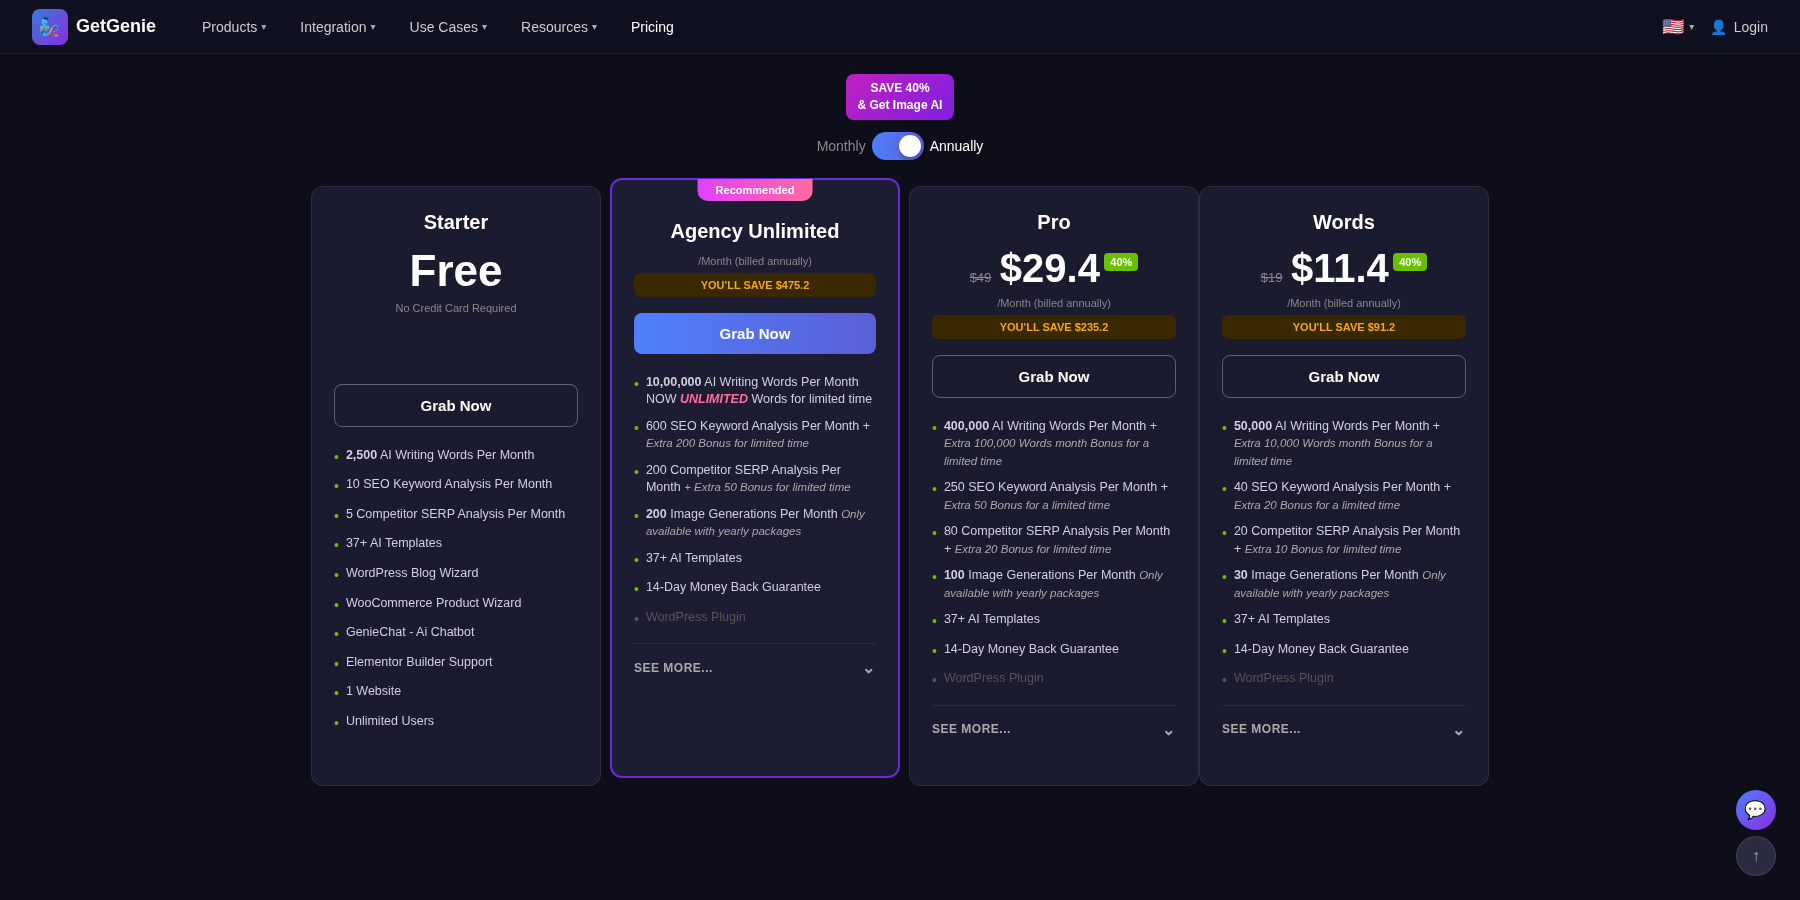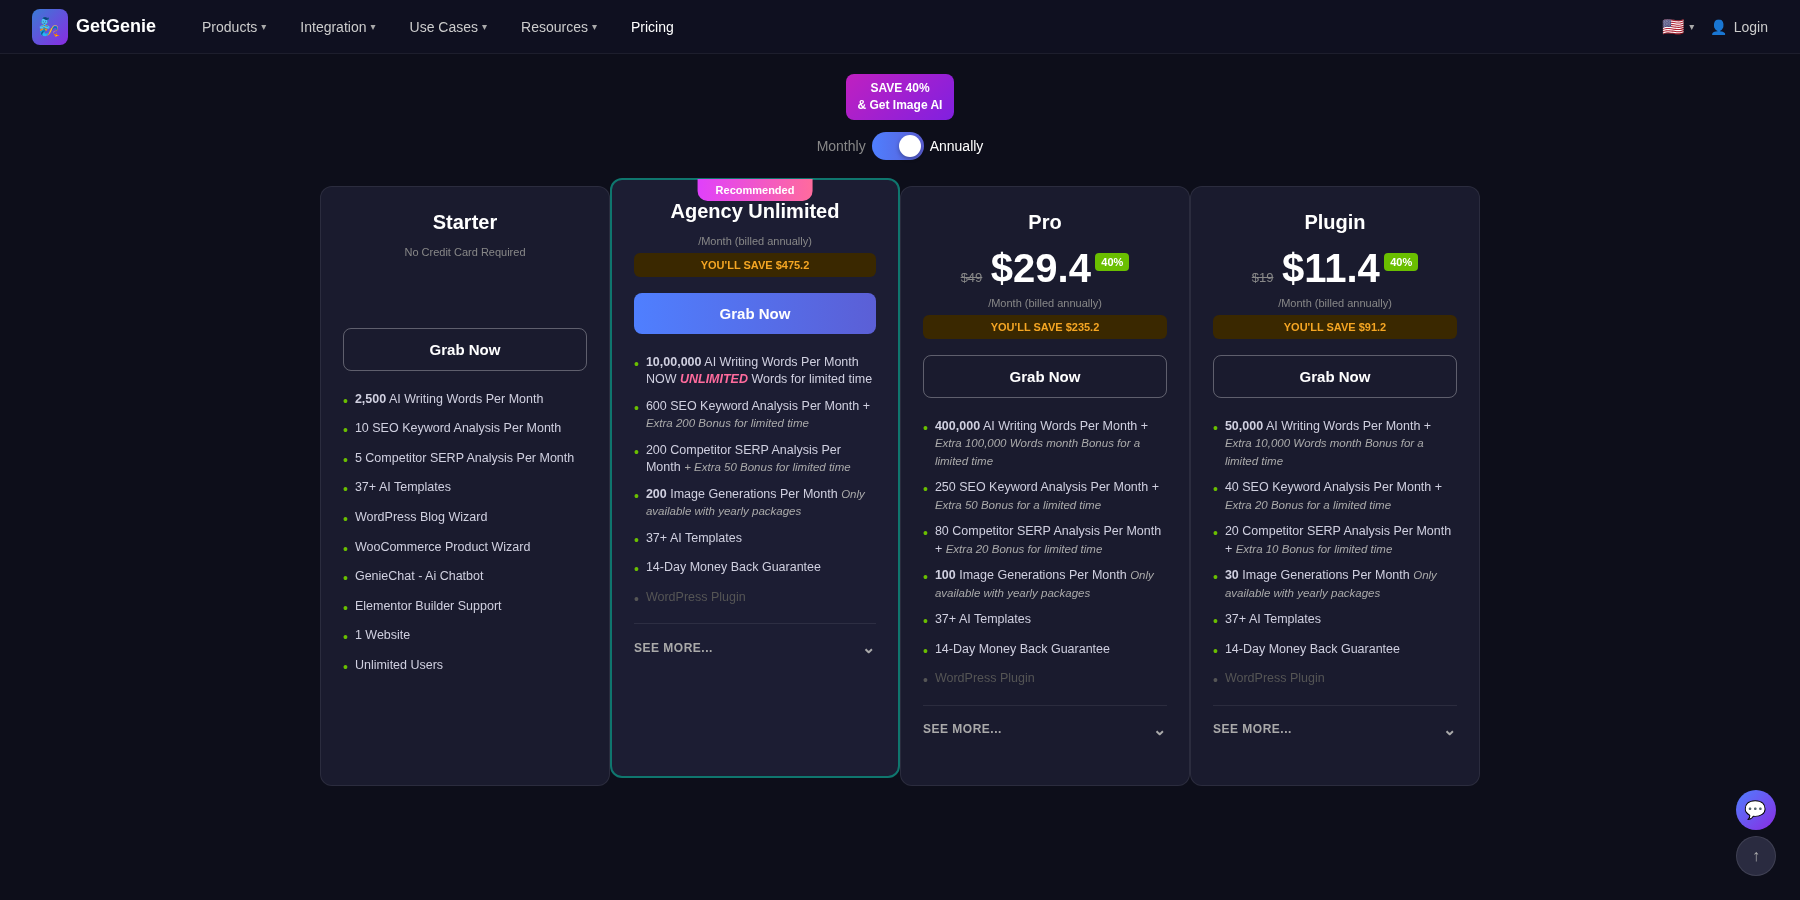--- a/index.html
+++ b/index.html
@@ -142,25 +142,25 @@
       background: #1a1b2e;
       border-radius: 12px;
       padding: 24px 22px 16px;
       width: 290px;
       min-height: 600px;
       position: relative;
       border: 1px solid rgba(255,255,255,0.08);
       flex-shrink: 0;
     }
     .plan-card.featured {
-      border: 2px solid #0f766e;
+      border: 2px solid #6d28d9;
       background: #1c1d33;
       z-index: 2;
-      margin: -8px 0;
-      padding-top: 20px;
+      margin: -8px 9px;
+      padding-top: 40px;
     }
     .recommended-badge {
       position: absolute;
       top: -1px;
       left: 50%;
       transform: translateX(-50%);
       background: linear-gradient(90deg, #e040fb, #ff6b9d);
       color: #fff;
       font-size: 11px;
       font-weight: 700;
@@ -378,20 +378,23 @@
       <div class="toggle-knob"></div>
     </div>
     <span class="toggle-label-annually">Annually</span>
   </div>
 </div>
 
 <div class="plans-container">
 
   <div class="plan-card">
     <div class="plan-name">Starter</div>
+    <div class="plan-price-area">
+      <span class="plan-price-free">Free</span>
+    </div>
     <div class="plan-no-card">No Credit Card Required</div>
     <div style="margin-bottom:16px;height:38px;"></div>
     <button class="grab-btn">Grab Now</button>
     <ul class="features-list">
       <li class="feature-item">
           <span class="feature-bullet">•</span>
           <span><span class="feature-bold">2,500</span> AI Writing Words Per Month</span>
         </li>
       <li class="feature-item">
           <span class="feature-bullet">•</span>
@@ -514,21 +517,21 @@
           <span>WordPress Plugin</span>
         </li>
     </ul>
     <div class="see-more-row">
       <span>SEE MORE...</span>
       <span class="see-more-chevron">⌄</span>
     </div>
   </div>
 
   <div class="plan-card">
-    <div class="plan-name">Plugin</div>
+    <div class="plan-name">Words</div>
     <div class="plan-price-area">
       <span class="plan-original-price">$19</span>
       <span class="plan-price">$11.4</span>
       <span class="discount-badge">40%</span>
     </div>
     <div class="plan-billing-period">/Month (billed annually)</div>
     <div class="plan-save-label">YOU'LL SAVE $91.2</div>
     <button class="grab-btn">Grab Now</button>
     <ul class="features-list">
       <li class="feature-item">

